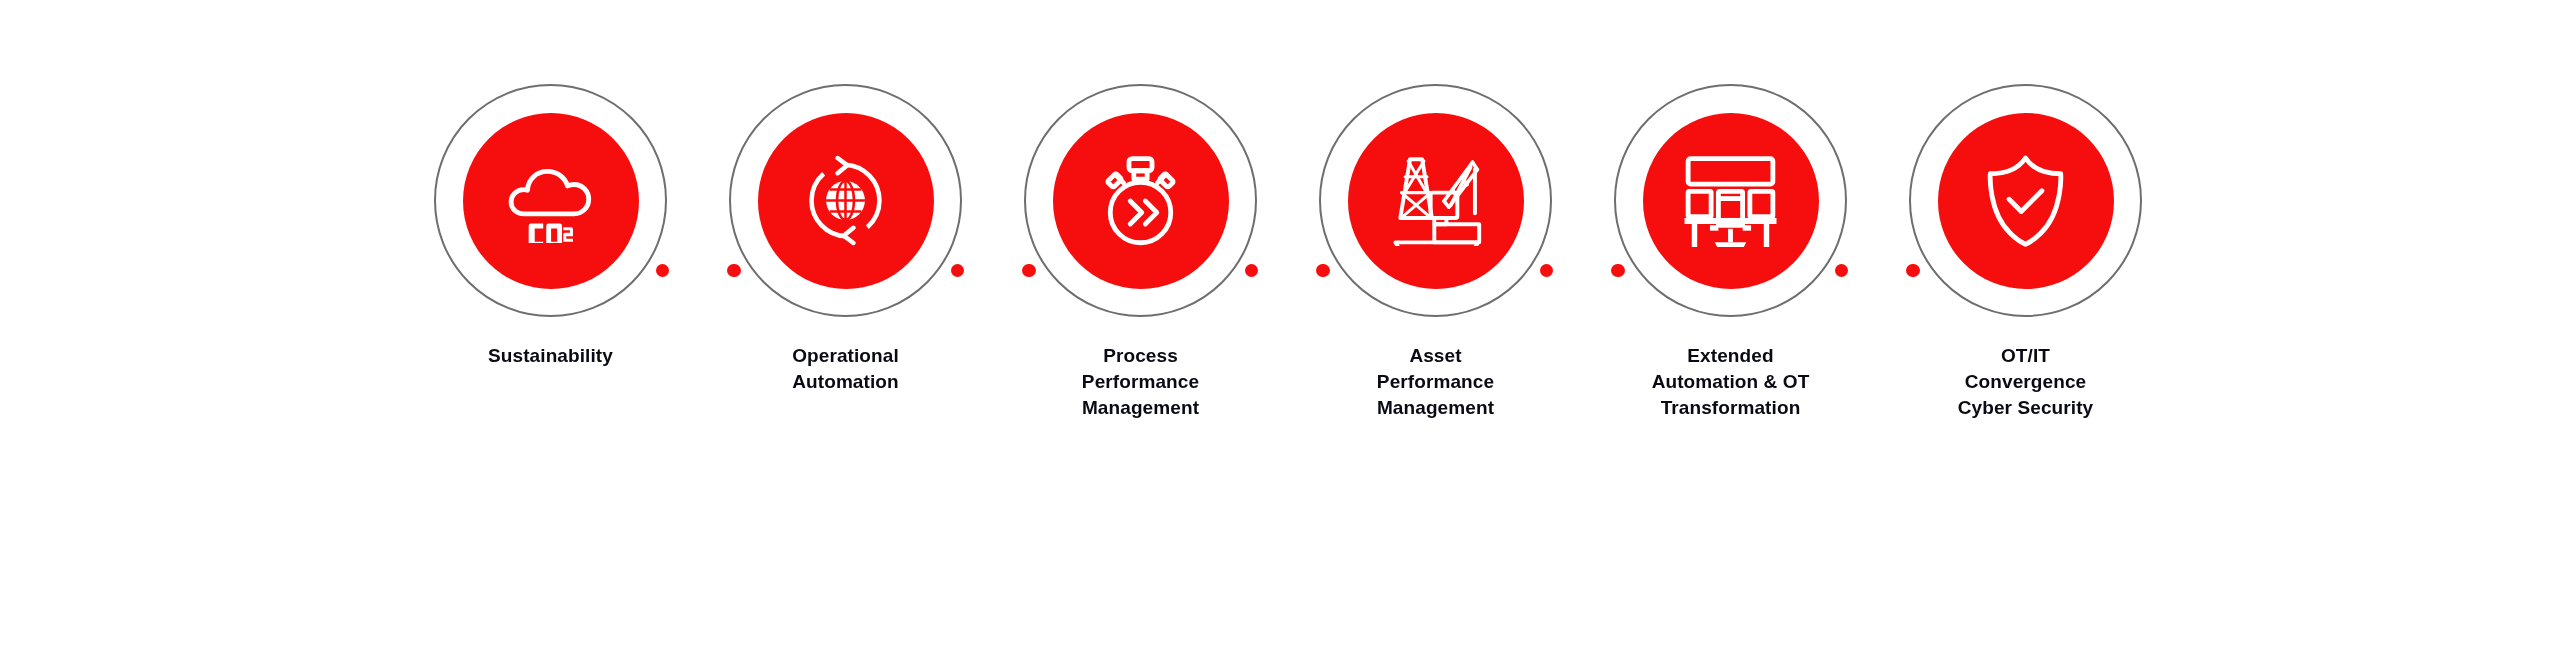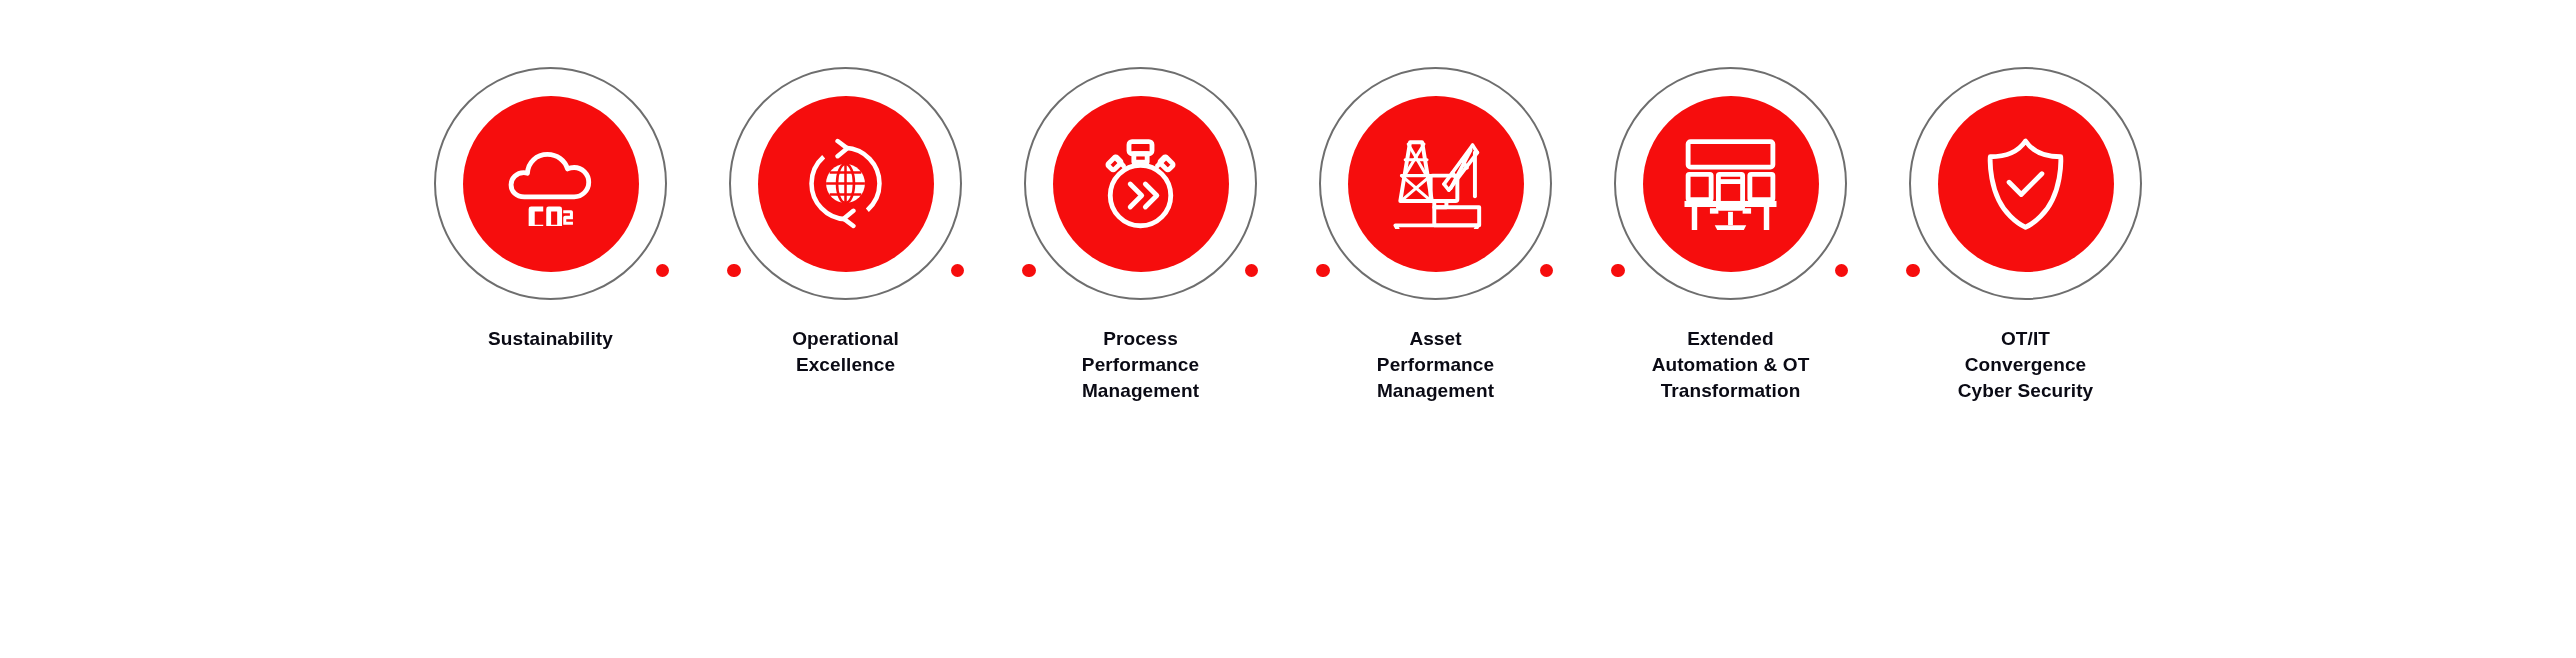--- a/index.html
+++ b/index.html
@@ -27,21 +27,21 @@
   .pillar-row {
     position: absolute;
     left: 0;
     top: 0;
     width: 2576px;
     height: 659px;
     display: flex;
     flex-direction: row;
     align-items: flex-start;
     justify-content: center;
-    padding-top: 67px;
+    padding-top: 84px;
   }
 
   .pillar {
     position: relative;
     width: 295px;
     flex: 0 0 295px;
     display: flex;
     flex-direction: column;
     align-items: center;
   }
@@ -155,21 +155,21 @@
                 <line x1="43" y1="75" x2="107" y2="75"></line>
                 <line x1="49" y1="57" x2="101" y2="57"></line>
                 <line x1="49" y1="93" x2="101" y2="93"></line>
                 <ellipse cx="75" cy="75" rx="14" ry="32"></ellipse>
               </g>
             </svg>
           </span>
         </div>
       </div>
       <div class="pillar-label">Operational
-Excellence</div>
+Automation</div>
     </div>
 
     <div class="pillar">
       <div class="ring">
         <div class="disc">
           <span>
             <svg width="91" height="92" viewBox="0 0 150 152" fill="none" stroke="#ffffff" stroke-width="8" stroke-linecap="round" stroke-linejoin="round">
 
               <rect x="56" y="6" width="38" height="20" rx="5"></rect>
               <rect x="64" y="26" width="22" height="14"></rect>

